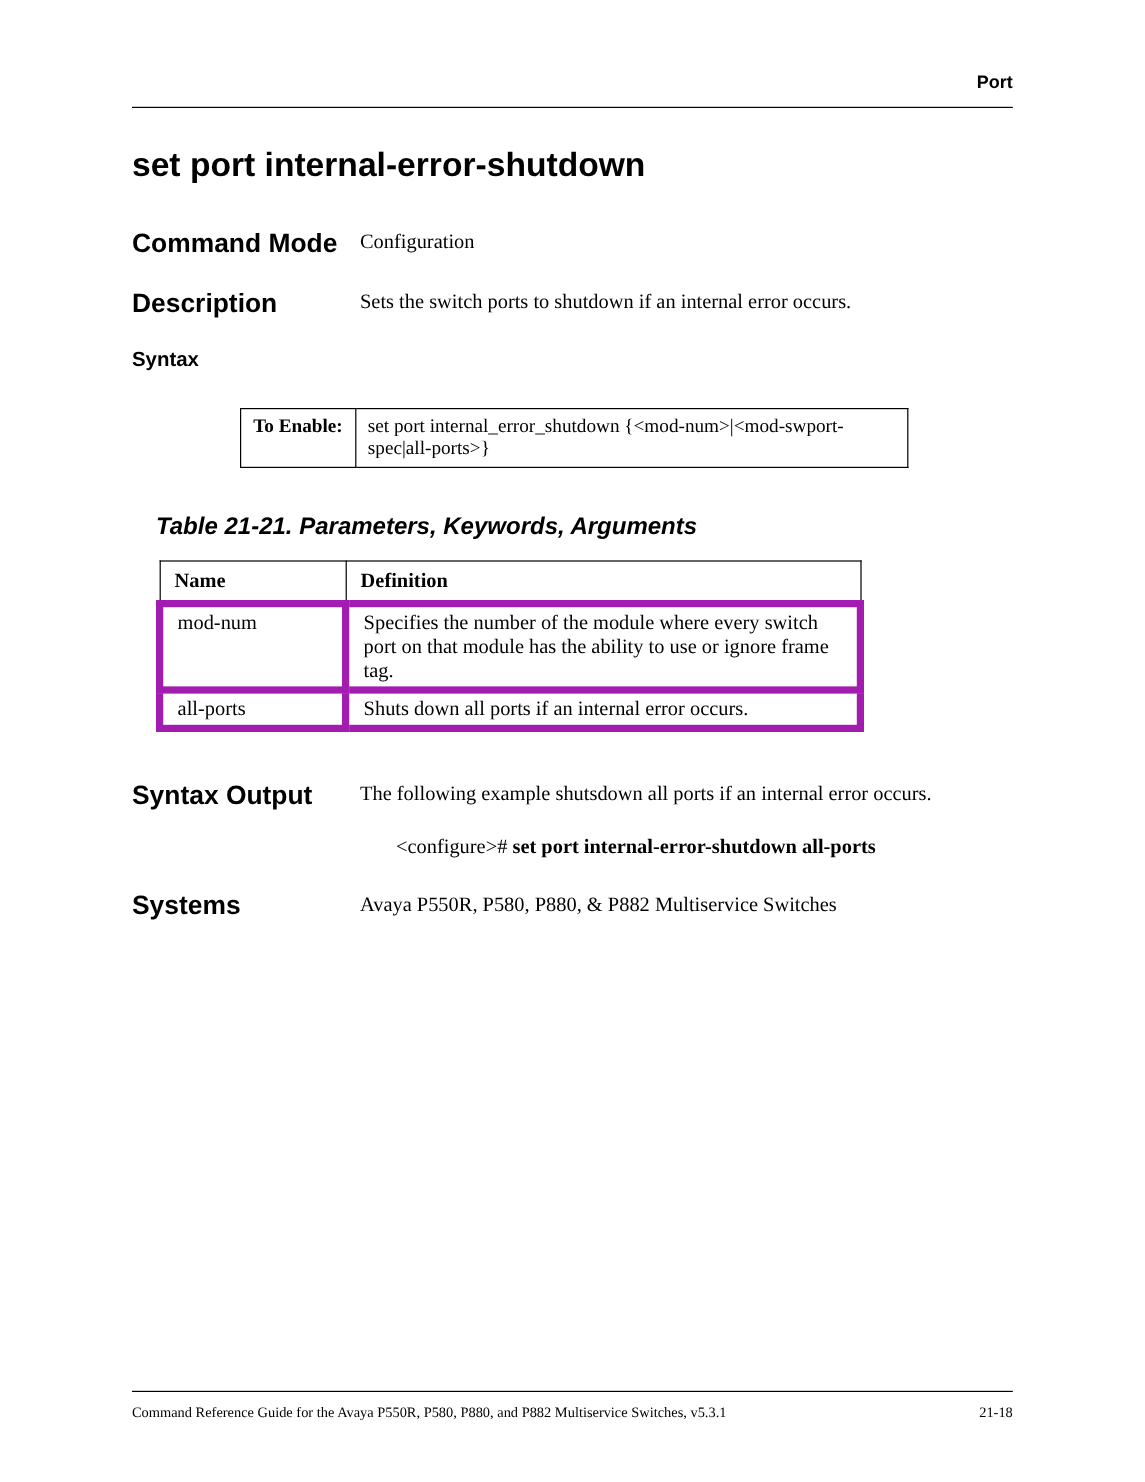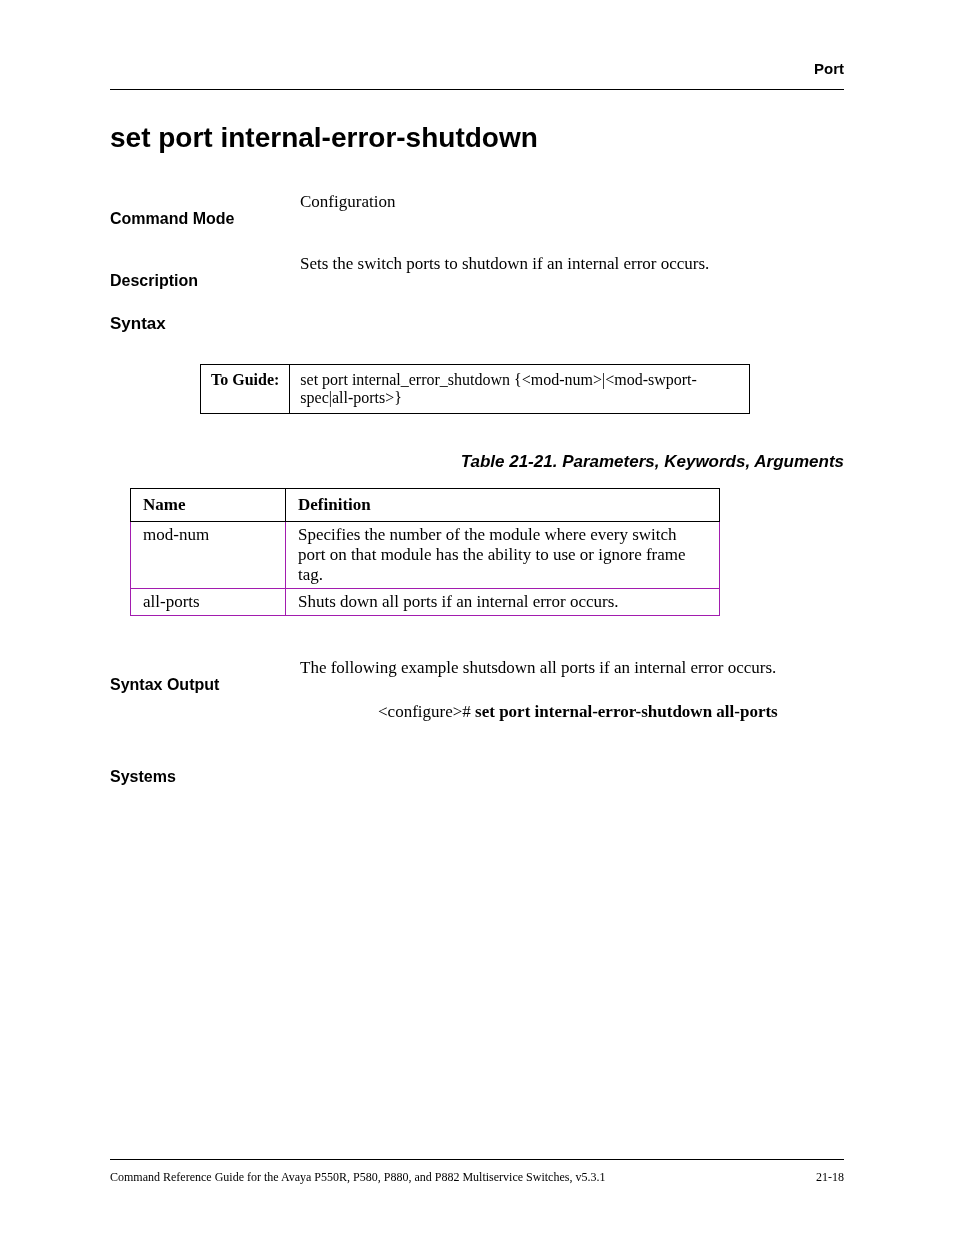--- a/index.html
+++ b/index.html
@@ -36,24 +36,23 @@
       margin-top: 32px;
     }
     .section-row {
       display: flex;
       margin-bottom: 24px;
       align-items: flex-start;
     }
     .section-label {
       font-family: Arial, Helvetica, sans-serif;
       font-weight: bold;
-      font-size: 16px;
+      font-size: 22px;
       width: 190px;
       flex-shrink: 0;
-      margin-top: 20px;
     }
     .section-content {
       font-size: 17px;
       line-height: 1.4;
       flex: 1;
     }
     .syntax-label {
       font-family: Arial, Helvetica, sans-serif;
       font-weight: bold;
       font-size: 17px;
@@ -71,51 +70,51 @@
       vertical-align: top;
     }
     .syntax-table td:first-child {
       font-weight: bold;
       white-space: nowrap;
     }
     .table-caption {
       font-family: Arial, Helvetica, sans-serif;
       font-weight: bold;
       font-style: italic;
-      font-size: 17px;
-      text-align: right;
+      font-size: 20px;
+      text-align: left;
       margin-bottom: 16px;
       margin-left: 20px;
     }
     .param-table {
       border-collapse: collapse;
       margin-left: 20px;
       margin-bottom: 40px;
       width: 590px;
     }
     .param-table th {
       border: 1px solid #000;
       padding: 6px 12px;
       font-weight: bold;
       font-size: 17px;
       text-align: left;
       font-family: "Times New Roman", Times, serif;
     }
     .param-table td {
-      border: 1px solid #a21caf;
+      border: 6px solid #a21caf;
       padding: 3px 12px;
       font-size: 17px;
       vertical-align: top;
     }
     .param-table td:first-child {
       width: 155px;
     }
     .sample-command {
       margin-top: 20px;
-      margin-left: 78px;
+      margin-left: 30px;
       font-size: 17px;
     }
     .sample-command .bold {
       font-weight: bold;
     }
     .footer {
       position: absolute;
       bottom: 50px;
       left: 110px;
       right: 110px;
@@ -147,21 +146,21 @@
 <div class="section-row">
   <div class="section-label">Description</div>
   <div class="section-content">Sets the switch ports to shutdown if an internal error occurs.</div>
 </div>
 
 <div class="syntax-label">Syntax</div>
 
 <table class="syntax-table">
   <tbody>
       <tr>
-    <td>To Guide:</td>
+    <td>To Enable:</td>
     <td style="width:460px;">set port internal_error_shutdown {&lt;mod-num&gt;|&lt;mod-swport-spec|all-ports&gt;}</td>
   </tr>
 </tbody>
   </table>
 
 <div class="table-caption">Table 21-21.  Parameters, Keywords, Arguments</div>
 
 <table class="param-table">
   <thead>
     <tr>
@@ -186,20 +185,21 @@
   <div class="section-content">
     <div>The following example shutsdown all ports if an internal error occurs.</div>
     <div class="sample-command">
       <span>&lt;configure&gt;# </span><span class="bold">set port internal-error-shutdown all-ports</span>
     </div>
   </div>
 </div>
 
 <div class="section-row" style="margin-top:16px;">
   <div class="section-label">Systems</div>
+  <div class="section-content">Avaya P550R, P580, P880, &amp; P882 Multiservice Switches</div>
 </div>
 
 <div class="footer">
   <hr class="footer-rule">
   <div class="footer-row">
     <span>Command Reference Guide for the Avaya P550R, P580, P880, and P882 Multiservice Switches, v5.3.1</span>
     <span>21-18</span>
   </div>
 </div>
 

